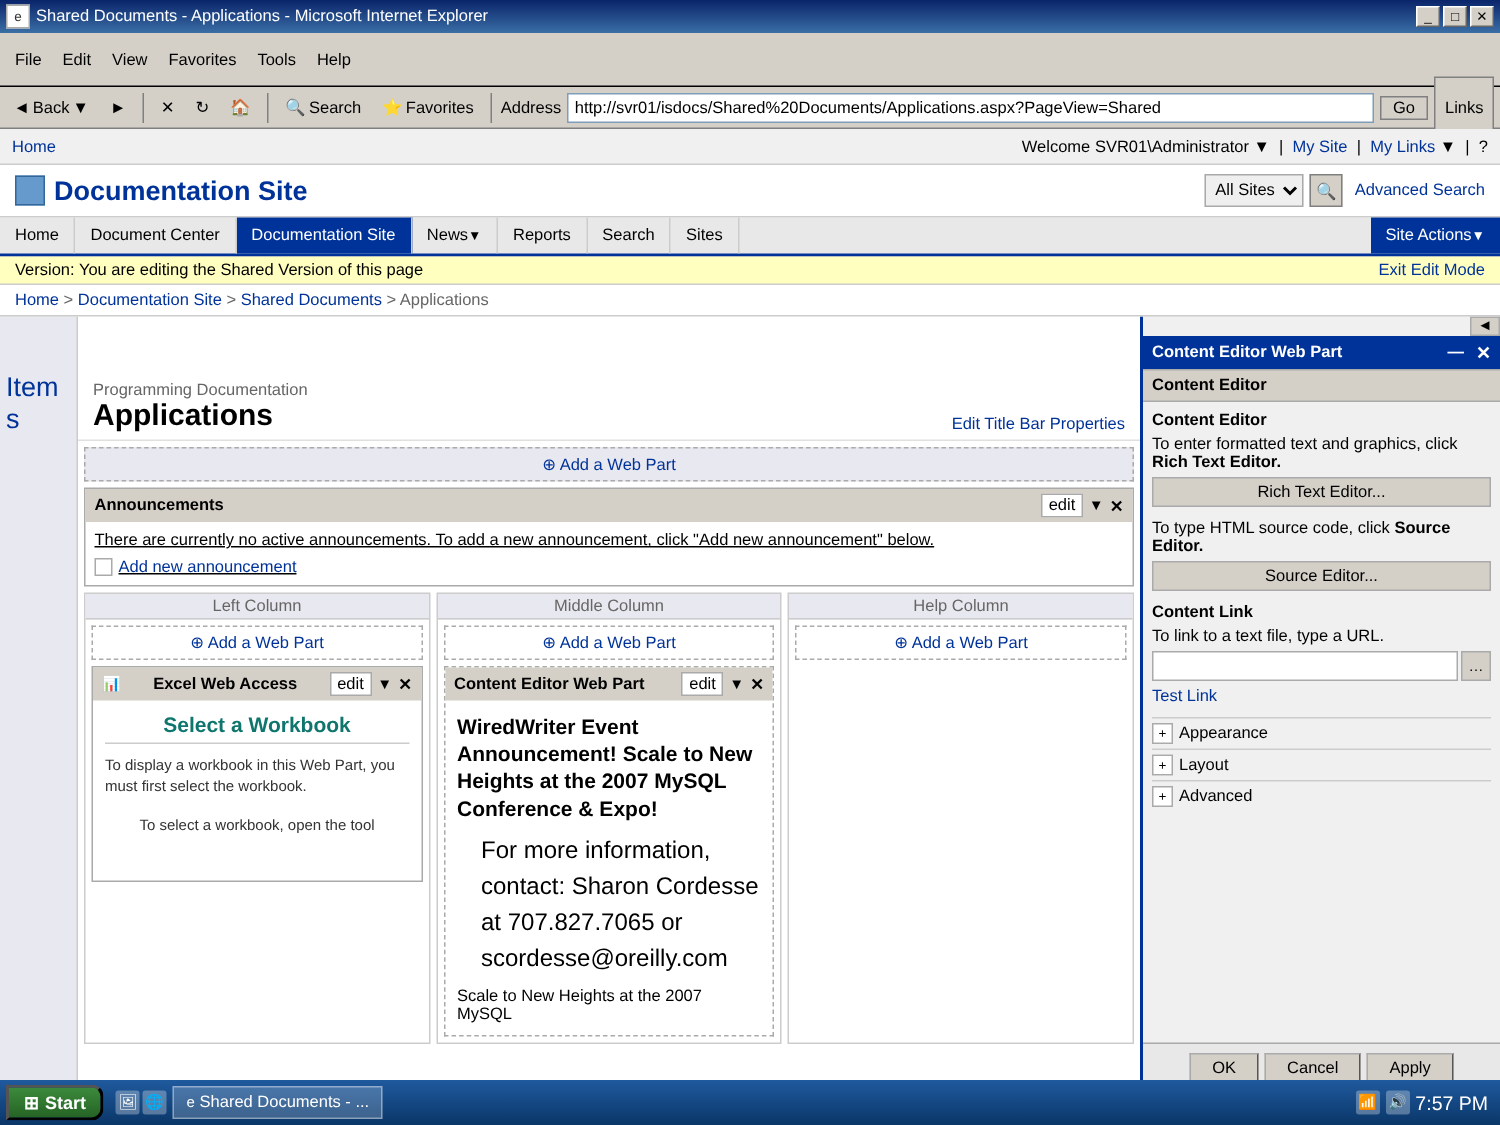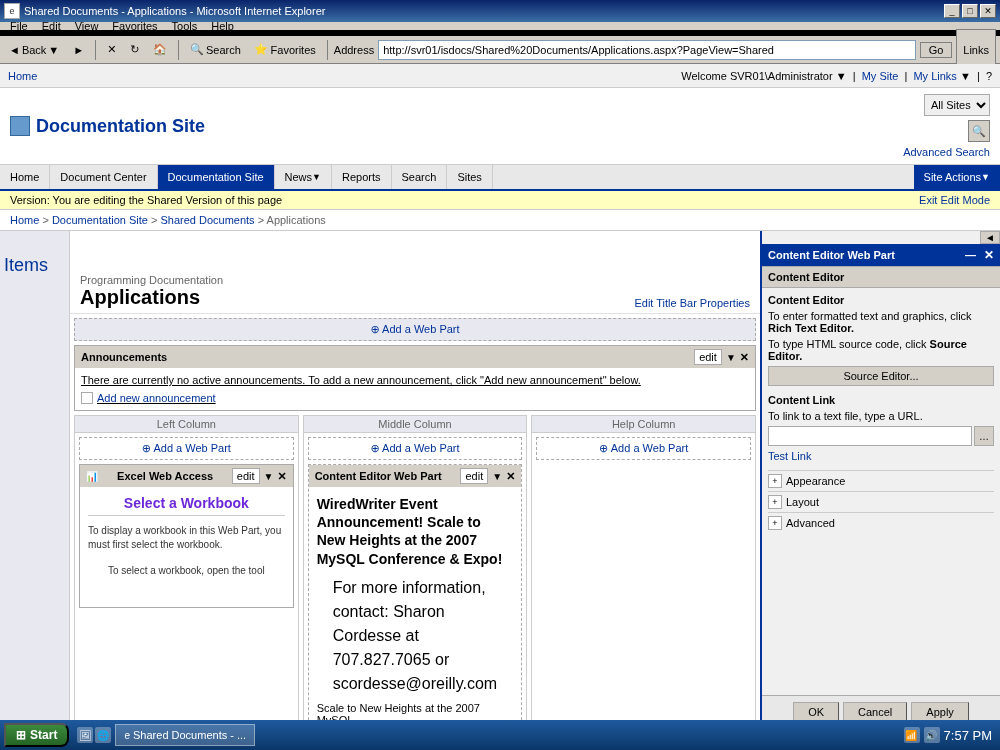--- a/index.html
+++ b/index.html
@@ -17,26 +17,26 @@
       font-size: 11px;
     }
     .title-bar-left { display: flex; align-items: center; gap: 4px; }
     .title-bar-icon { width: 16px; height: 16px; background: #fff; border: 1px solid #aaa; font-size: 9px; display: flex; align-items: center; justify-content: center; color: #333; }
     .title-bar-controls { display: flex; gap: 2px; }
     .title-btn { width: 16px; height: 14px; background: #d4d0c8; border: 1px solid #fff; border-right-color: #666; border-bottom-color: #666; font-size: 9px; display: flex; align-items: center; justify-content: center; cursor: pointer; color: #000; }
 
     
     .menu-bar {
       background: #d4d0c8;
-      height: 14px;
+      height: 36px;
       display: flex;
       align-items: center;
       padding: 0 4px;
       gap: 2px;
-      border-bottom: 6px solid #000000;
+      border-bottom: 1px solid #000000;
     }
     .menu-item { padding: 2px 6px; font-size: 11px; cursor: pointer; }
 
     
     .toolbar {
       background: #d4d0c8;
       height: 28px;
       display: flex;
       align-items: center;
       padding: 0 4px;
@@ -83,21 +83,21 @@
     .sp-header {
       background: #fff;
       padding: 6px 10px;
       display: flex;
       align-items: center;
       justify-content: space-between;
       border-bottom: 1px solid #ccc;
     }
     .sp-site-title { font-size: 18px; font-weight: bold; color: #003399; display: flex; align-items: center; gap: 6px; }
     .sp-site-icon { width: 20px; height: 20px; background: #6699cc; border: 1px solid #336699; }
-    .sp-search-box { display: flex; align-items: flex-end; gap: 4px; flex-direction: column; }
+    .sp-search-box { display: flex; align-items: center; gap: 4px; }
     .sp-search-select { height: 22px; font-size: 11px; border: 1px solid #aaa; padding: 0 2px; }
     .sp-search-input-area { display: flex; align-items: center; }
     .sp-search-btn { width: 22px; height: 22px; background: #d4d0c8; border: 1px solid #808080; cursor: pointer; font-size: 11px; display: flex; align-items: center; justify-content: center; }
     .sp-adv-search { font-size: 11px; color: #003399; text-decoration: none; margin-left: 4px; }
 
     
     .sp-nav {
       background: #e8e8e8;
       display: flex;
       align-items: stretch;
@@ -217,21 +217,21 @@
       padding: 8px;
       display: flex;
       flex-direction: column;
       align-items: center;
       min-height: 120px;
     }
     .excel-select-workbook {
       font-size: 14px;
       font-weight: bold;
       text-align: center;
-      color: #6d28d9;
+      color: #0f766e;
       margin-bottom: 8px;
       border-bottom: 1px solid #ccc;
       padding-bottom: 4px;
       width: 100%;
     }
     .excel-desc { font-size: 10px; color: #333; text-align: left; line-height: 1.4; }
 
     
     .content-editor-wp {
       margin: 4px;
@@ -506,21 +506,21 @@
     <span> &gt; </span>
     <a>Documentation Site</a>
     <span> &gt; </span>
     <a>Shared Documents</a>
     <span> &gt; </span>
     <span>Applications</span>
   </div>
 
   <div class="sp-content-area" style="flex:1; overflow:hidden; display:flex;">
 
-    <div class="left-side-nav" style="width:70px; background:#e8e8f0; border-right:1px solid #ccc; padding-top:20px; font-size:11px; overflow:hidden;">
+    <div class="left-side-nav" style="width:52px; background:#e8e8f0; border-right:1px solid #ccc; padding-top:33px; font-size:11px; overflow:hidden;">
       <div class="lsn-item" style="color:#003399; font-size:18px; padding:4px;">Items</div>
     </div>
 
     <div class="sp-main-content">
 
       <div class="sp-page-header" style="padding-left:10px; display:flex; flex-direction:column; align-items:flex-start;">
         <div style="display:flex; justify-content:space-between; width:100%; align-items:flex-end;">
           <div>
             <div class="sp-page-subtitle">Programming Documentation</div>
             <div class="sp-page-title">Applications</div>
@@ -630,20 +630,21 @@
         </div>
       </div>
       <div class="rp-section-title">Content Editor</div>
       <div class="rp-body">
         <div class="rp-label">
           <b>Content Editor</b>
         </div>
         <div class="rp-label">
           <span>To enter formatted text and graphics, click </span><b>Rich Text Editor.</b>
         </div>
+        <button class="rp-btn">Rich Text Editor...</button>
         <div class="rp-label">
           <span>To type HTML source code, click </span><b>Source Editor.</b>
         </div>
         <button class="rp-btn">Source Editor...</button>
         <div class="rp-label">
           <b>Content Link</b>
         </div>
         <div class="rp-content-link-label">To link to a text file, type a URL.</div>
         <div class="rp-content-link-row">
           <input class="rp-content-link-input" type="text" style="">

